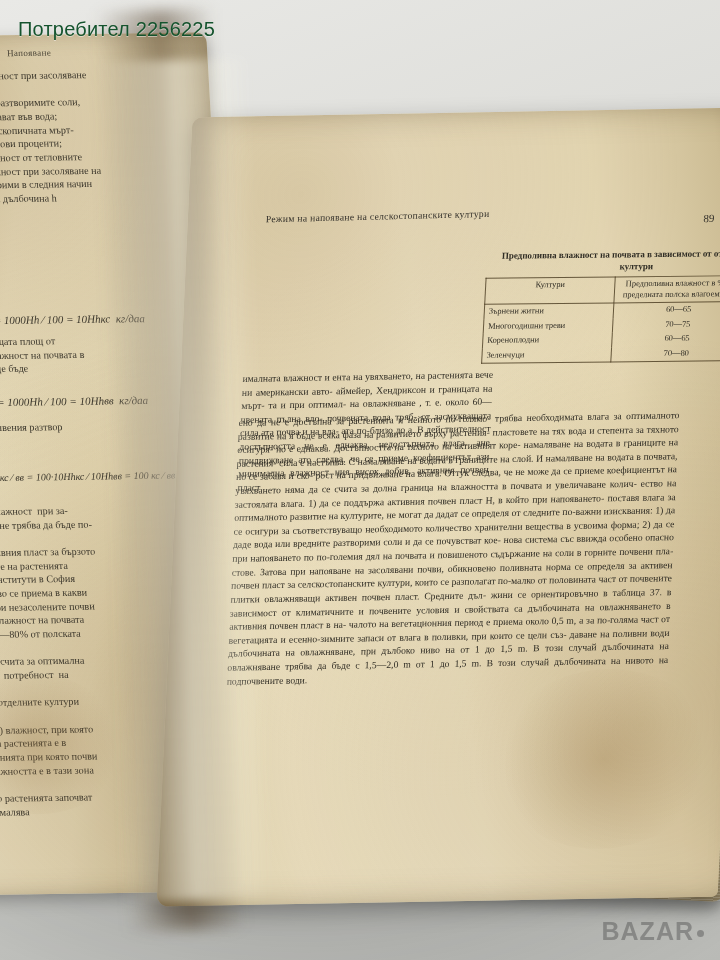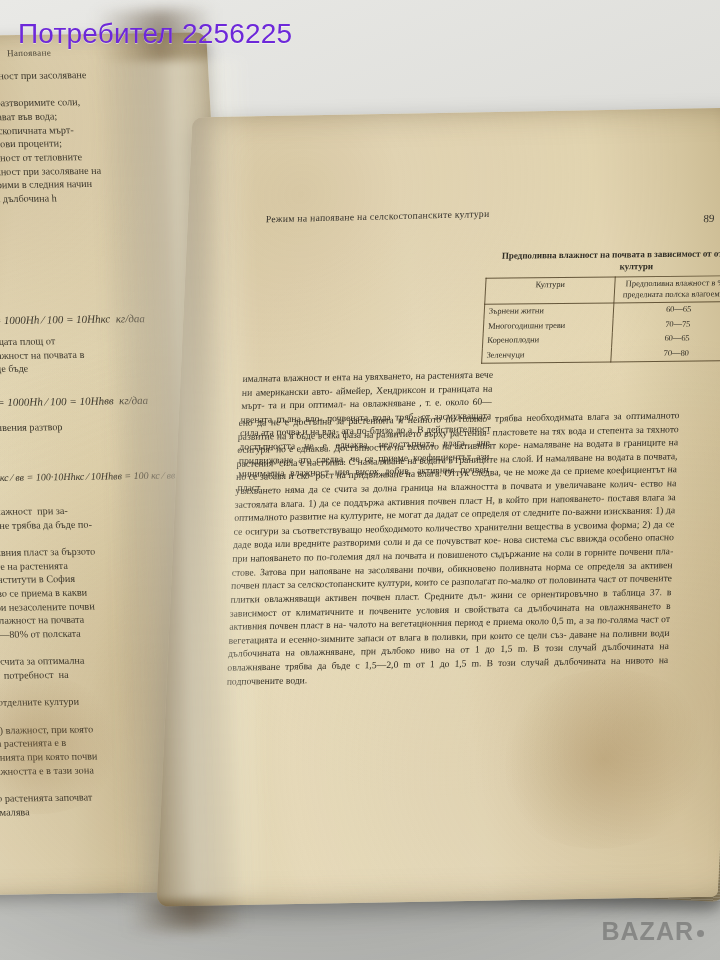--- a/index.html
+++ b/index.html
@@ -29,23 +29,23 @@
     width: 130%;
     height: 50%;
     background: radial-gradient(ellipse at 40% 20%, rgba(0,0,0,0.30) 0%, rgba(0,0,0,0.12) 45%, rgba(0,0,0,0) 75%);
     filter: blur(6px);
   }
   
   .watermark-top {
     position: absolute;
     left: 18px;
     top: 18px;
-    color: #6d28d9;
+    color: #14532d;
     font-family: "Liberation Sans", sans-serif;
-    font-size: 28px;
+    font-size: 20px;
     letter-spacing: 0.2px;
     text-shadow: 0 1px 0 rgba(255,255,255,0.45);
   }
   .watermark-bottom {
     position: absolute;
     right: 16px;
     bottom: 14px;
     color: rgba(80,80,80,0.45);
     font-family: "Liberation Sans", sans-serif;
     font-weight: bold;

